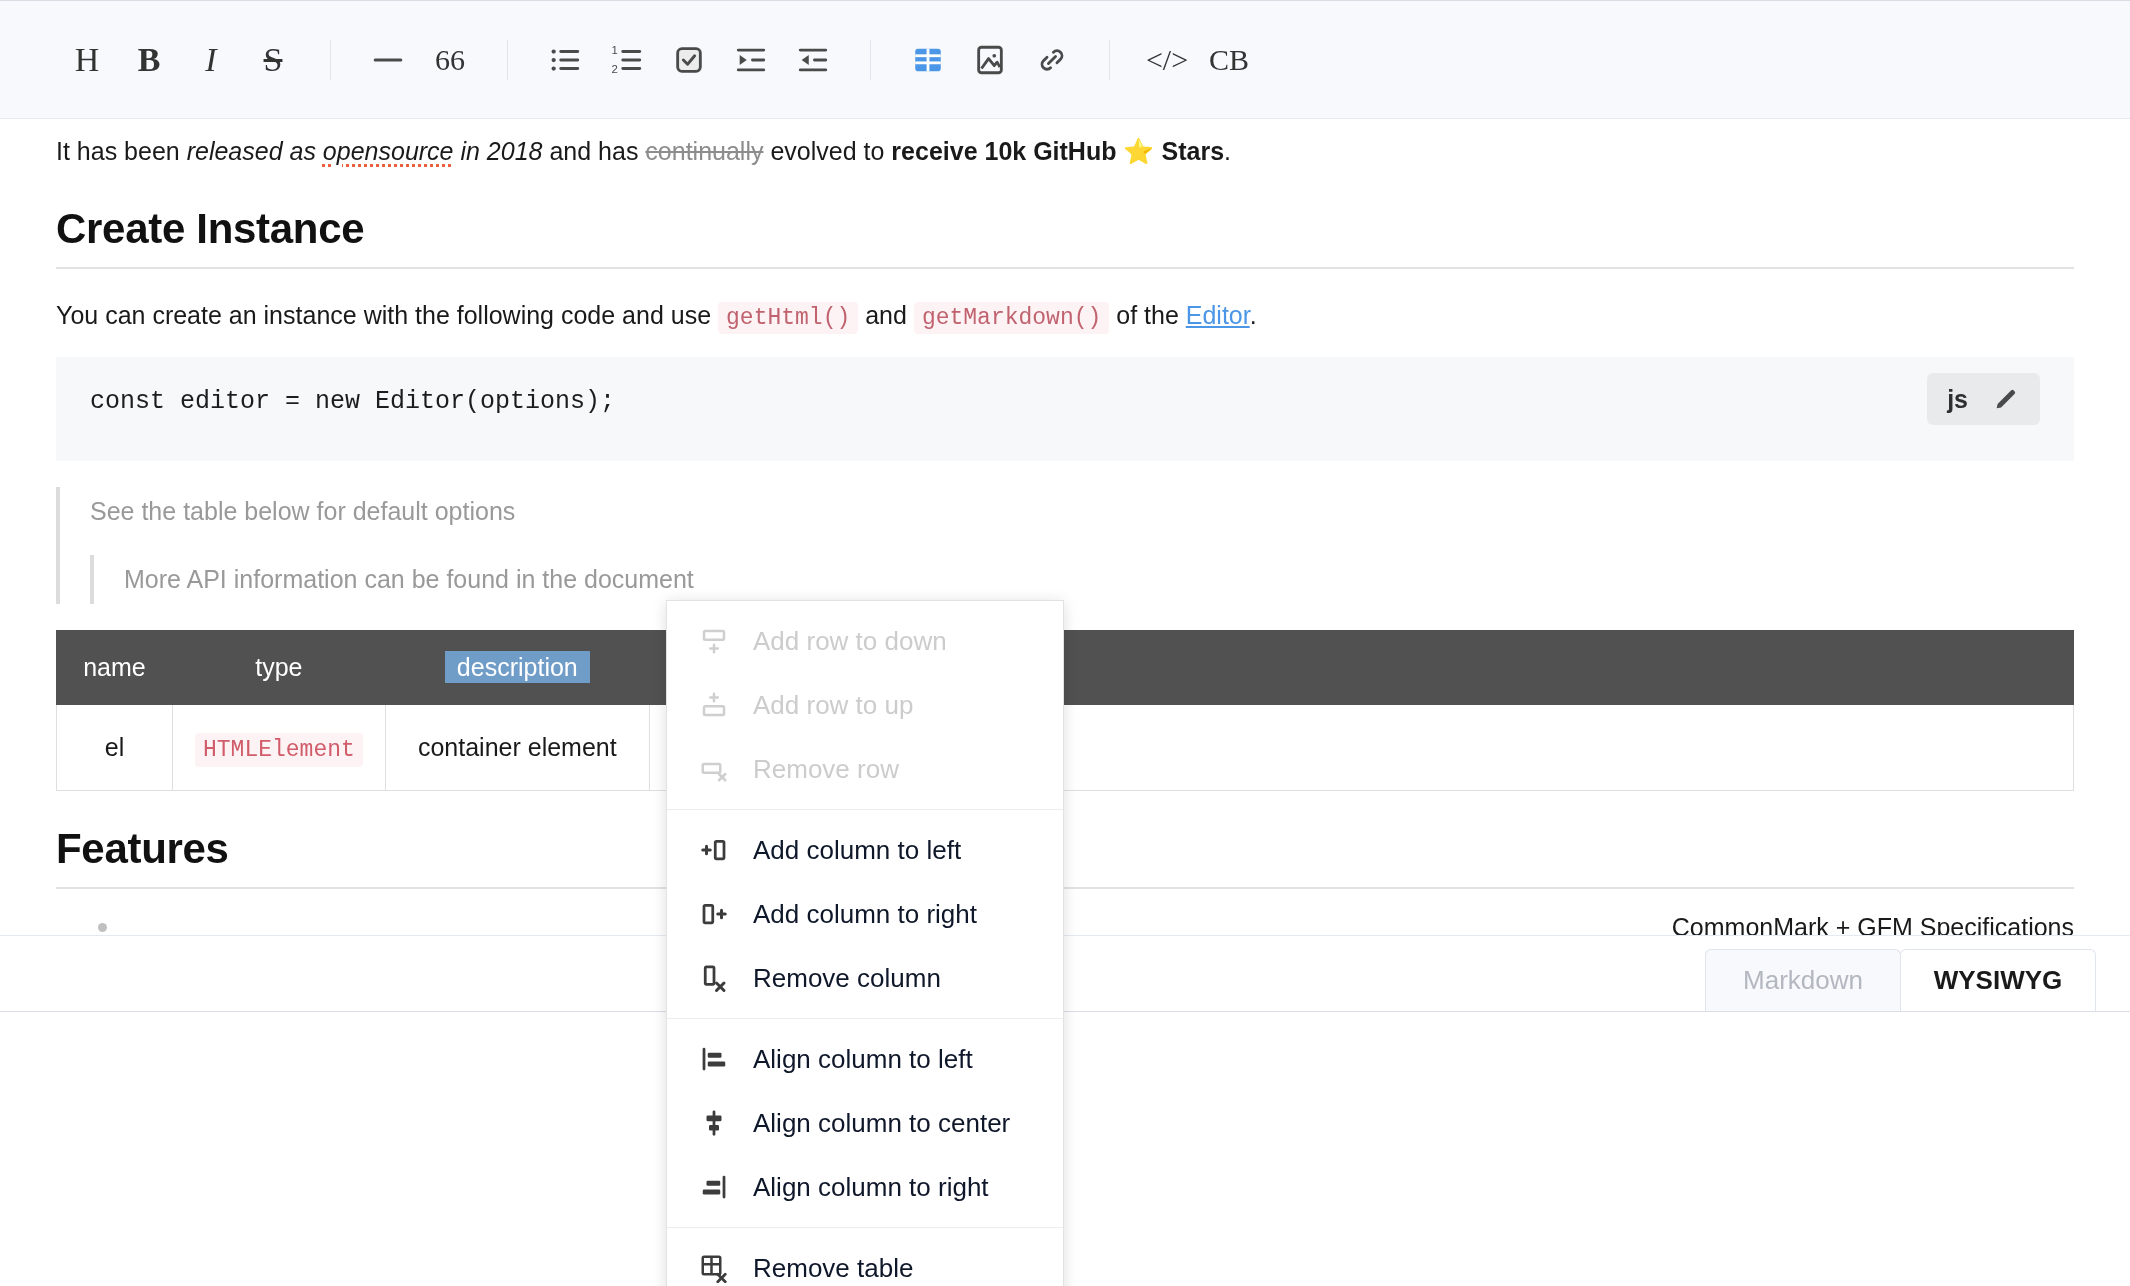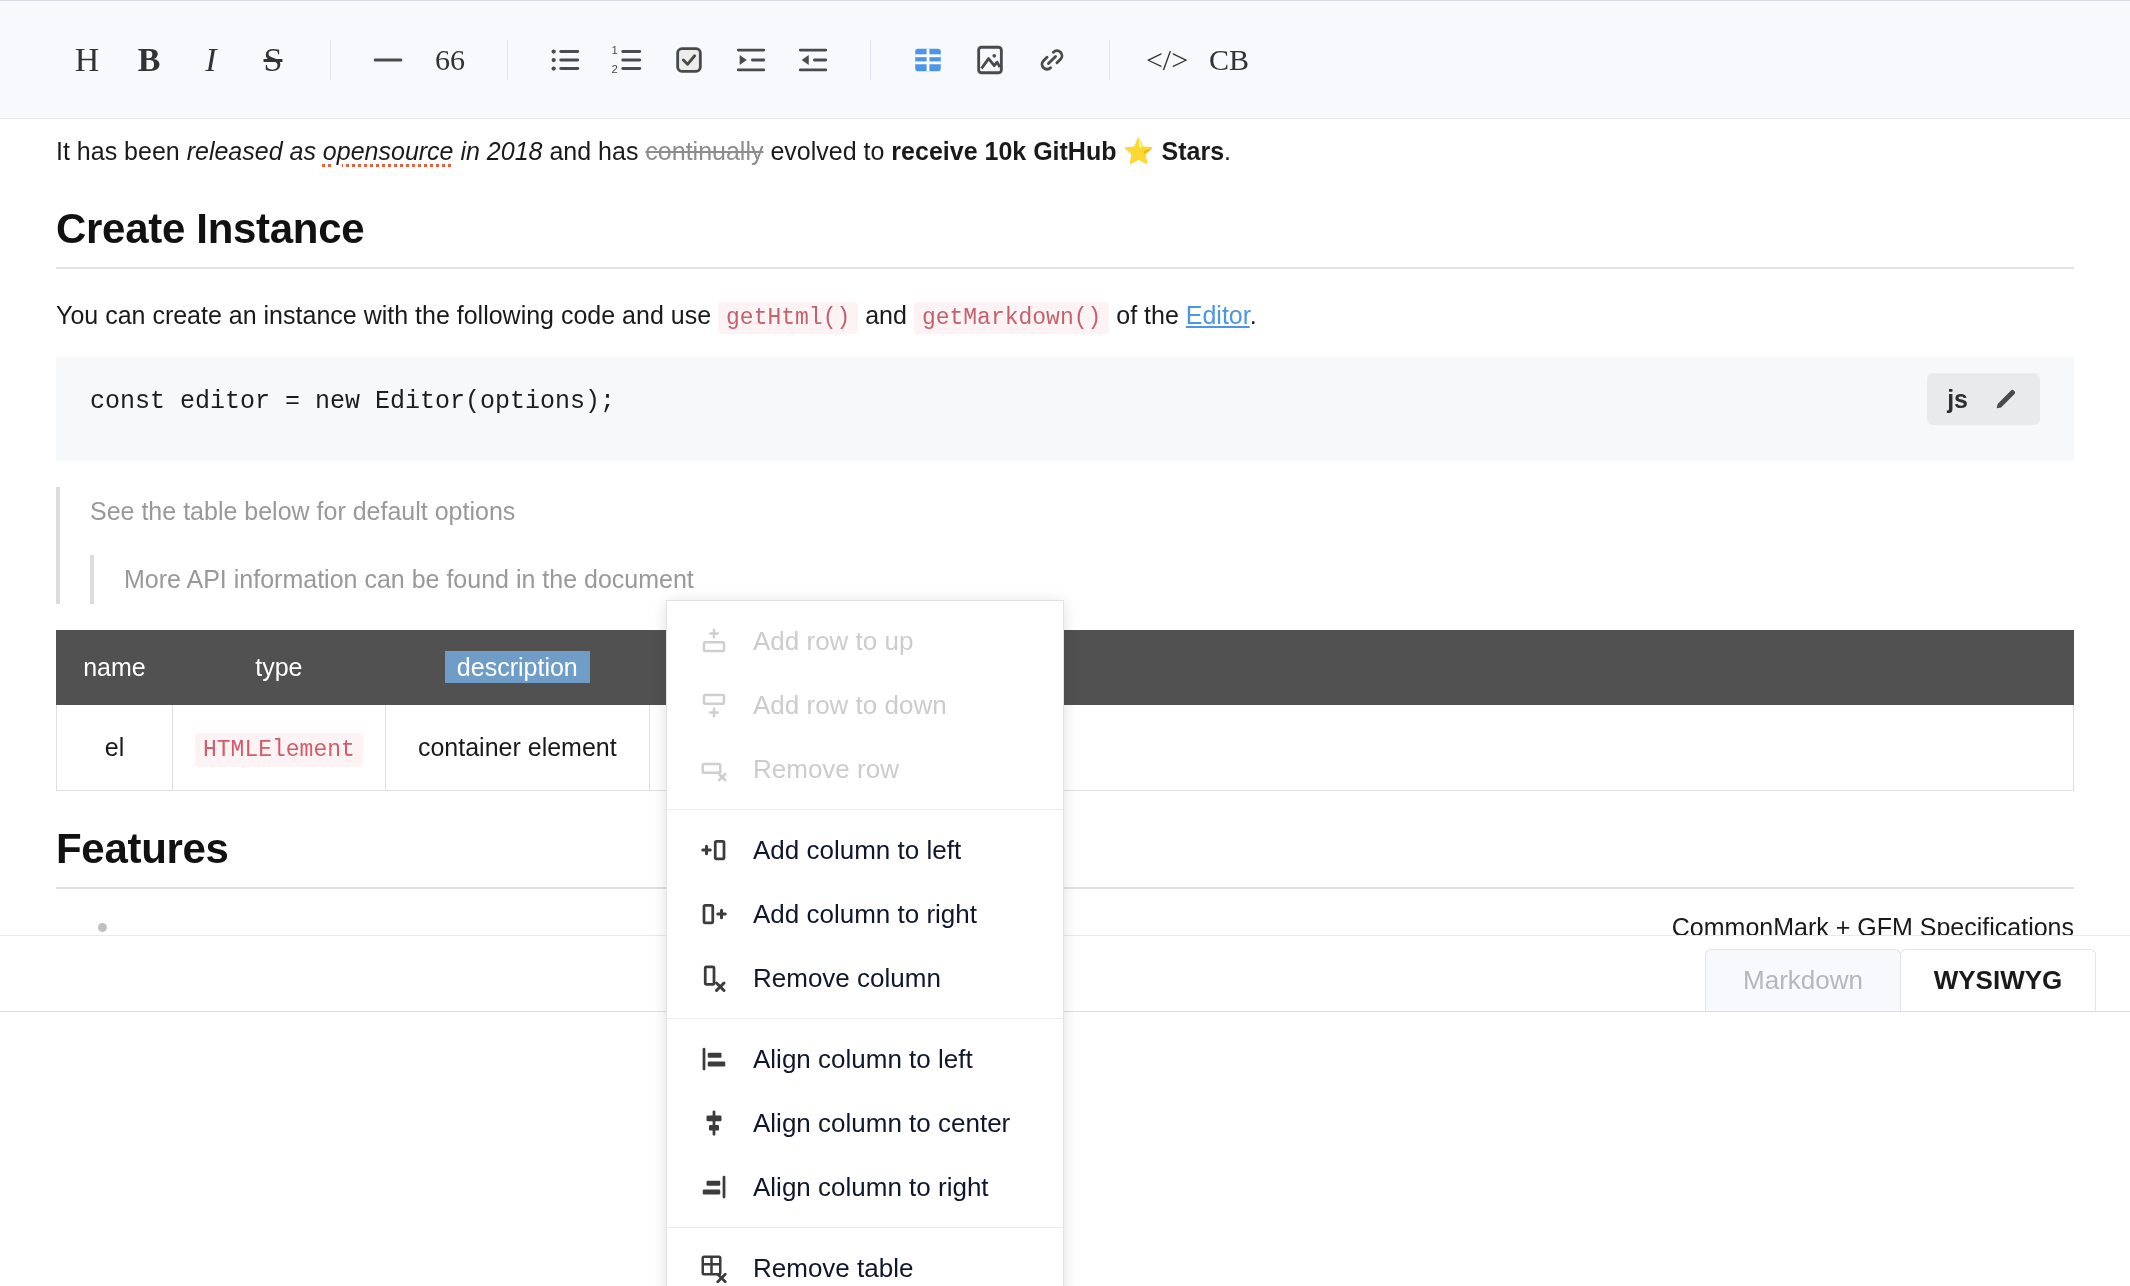--- a/index.html
+++ b/index.html
@@ -408,36 +408,36 @@
       <div class="tab active">WYSIWYG</div>
     </div>
   </div>
 
   <div class="ctxmenu">
 
     <div class="ctx-group">
       <div class="ctx-item disabled">
         <span class="ctx-ico">
           <svg width="30" height="30" viewBox="0 0 24 24">
+              <rect x="4" y="4" width="16" height="7" rx="1" fill="none" stroke="#cfcfcf" stroke-width="2"></rect>
+              <line x1="12" y1="15" x2="12" y2="21" stroke="#cfcfcf" stroke-width="2" stroke-linecap="round"></line>
+              <line x1="9" y1="18" x2="15" y2="18" stroke="#cfcfcf" stroke-width="2" stroke-linecap="round"></line>
+            </svg>
+        </span>
+        <span class="ctx-label">Add row to down</span>
+      </div>
+      <div class="ctx-item disabled">
+        <span class="ctx-ico">
+          <svg width="30" height="30" viewBox="0 0 24 24">
               <line x1="12" y1="3" x2="12" y2="9" stroke="#cfcfcf" stroke-width="2" stroke-linecap="round"></line>
               <line x1="9" y1="6" x2="15" y2="6" stroke="#cfcfcf" stroke-width="2" stroke-linecap="round"></line>
               <rect x="4" y="13" width="16" height="7" rx="1" fill="none" stroke="#cfcfcf" stroke-width="2"></rect>
             </svg>
         </span>
         <span class="ctx-label">Add row to up</span>
-      </div>
-      <div class="ctx-item disabled">
-        <span class="ctx-ico">
-          <svg width="30" height="30" viewBox="0 0 24 24">
-              <rect x="4" y="4" width="16" height="7" rx="1" fill="none" stroke="#cfcfcf" stroke-width="2"></rect>
-              <line x1="12" y1="15" x2="12" y2="21" stroke="#cfcfcf" stroke-width="2" stroke-linecap="round"></line>
-              <line x1="9" y1="18" x2="15" y2="18" stroke="#cfcfcf" stroke-width="2" stroke-linecap="round"></line>
-            </svg>
-        </span>
-        <span class="ctx-label">Add row to down</span>
       </div>
       <div class="ctx-item disabled">
         <span class="ctx-ico">
           <svg width="30" height="30" viewBox="0 0 24 24">
               <rect x="3" y="8" width="14" height="7" rx="1" fill="none" stroke="#cfcfcf" stroke-width="2"></rect>
               <line x1="16" y1="16" x2="21" y2="21" stroke="#cfcfcf" stroke-width="2" stroke-linecap="round"></line>
               <line x1="21" y1="16" x2="16" y2="21" stroke="#cfcfcf" stroke-width="2" stroke-linecap="round"></line>
             </svg>
         </span>
         <span class="ctx-label">Remove row</span>

